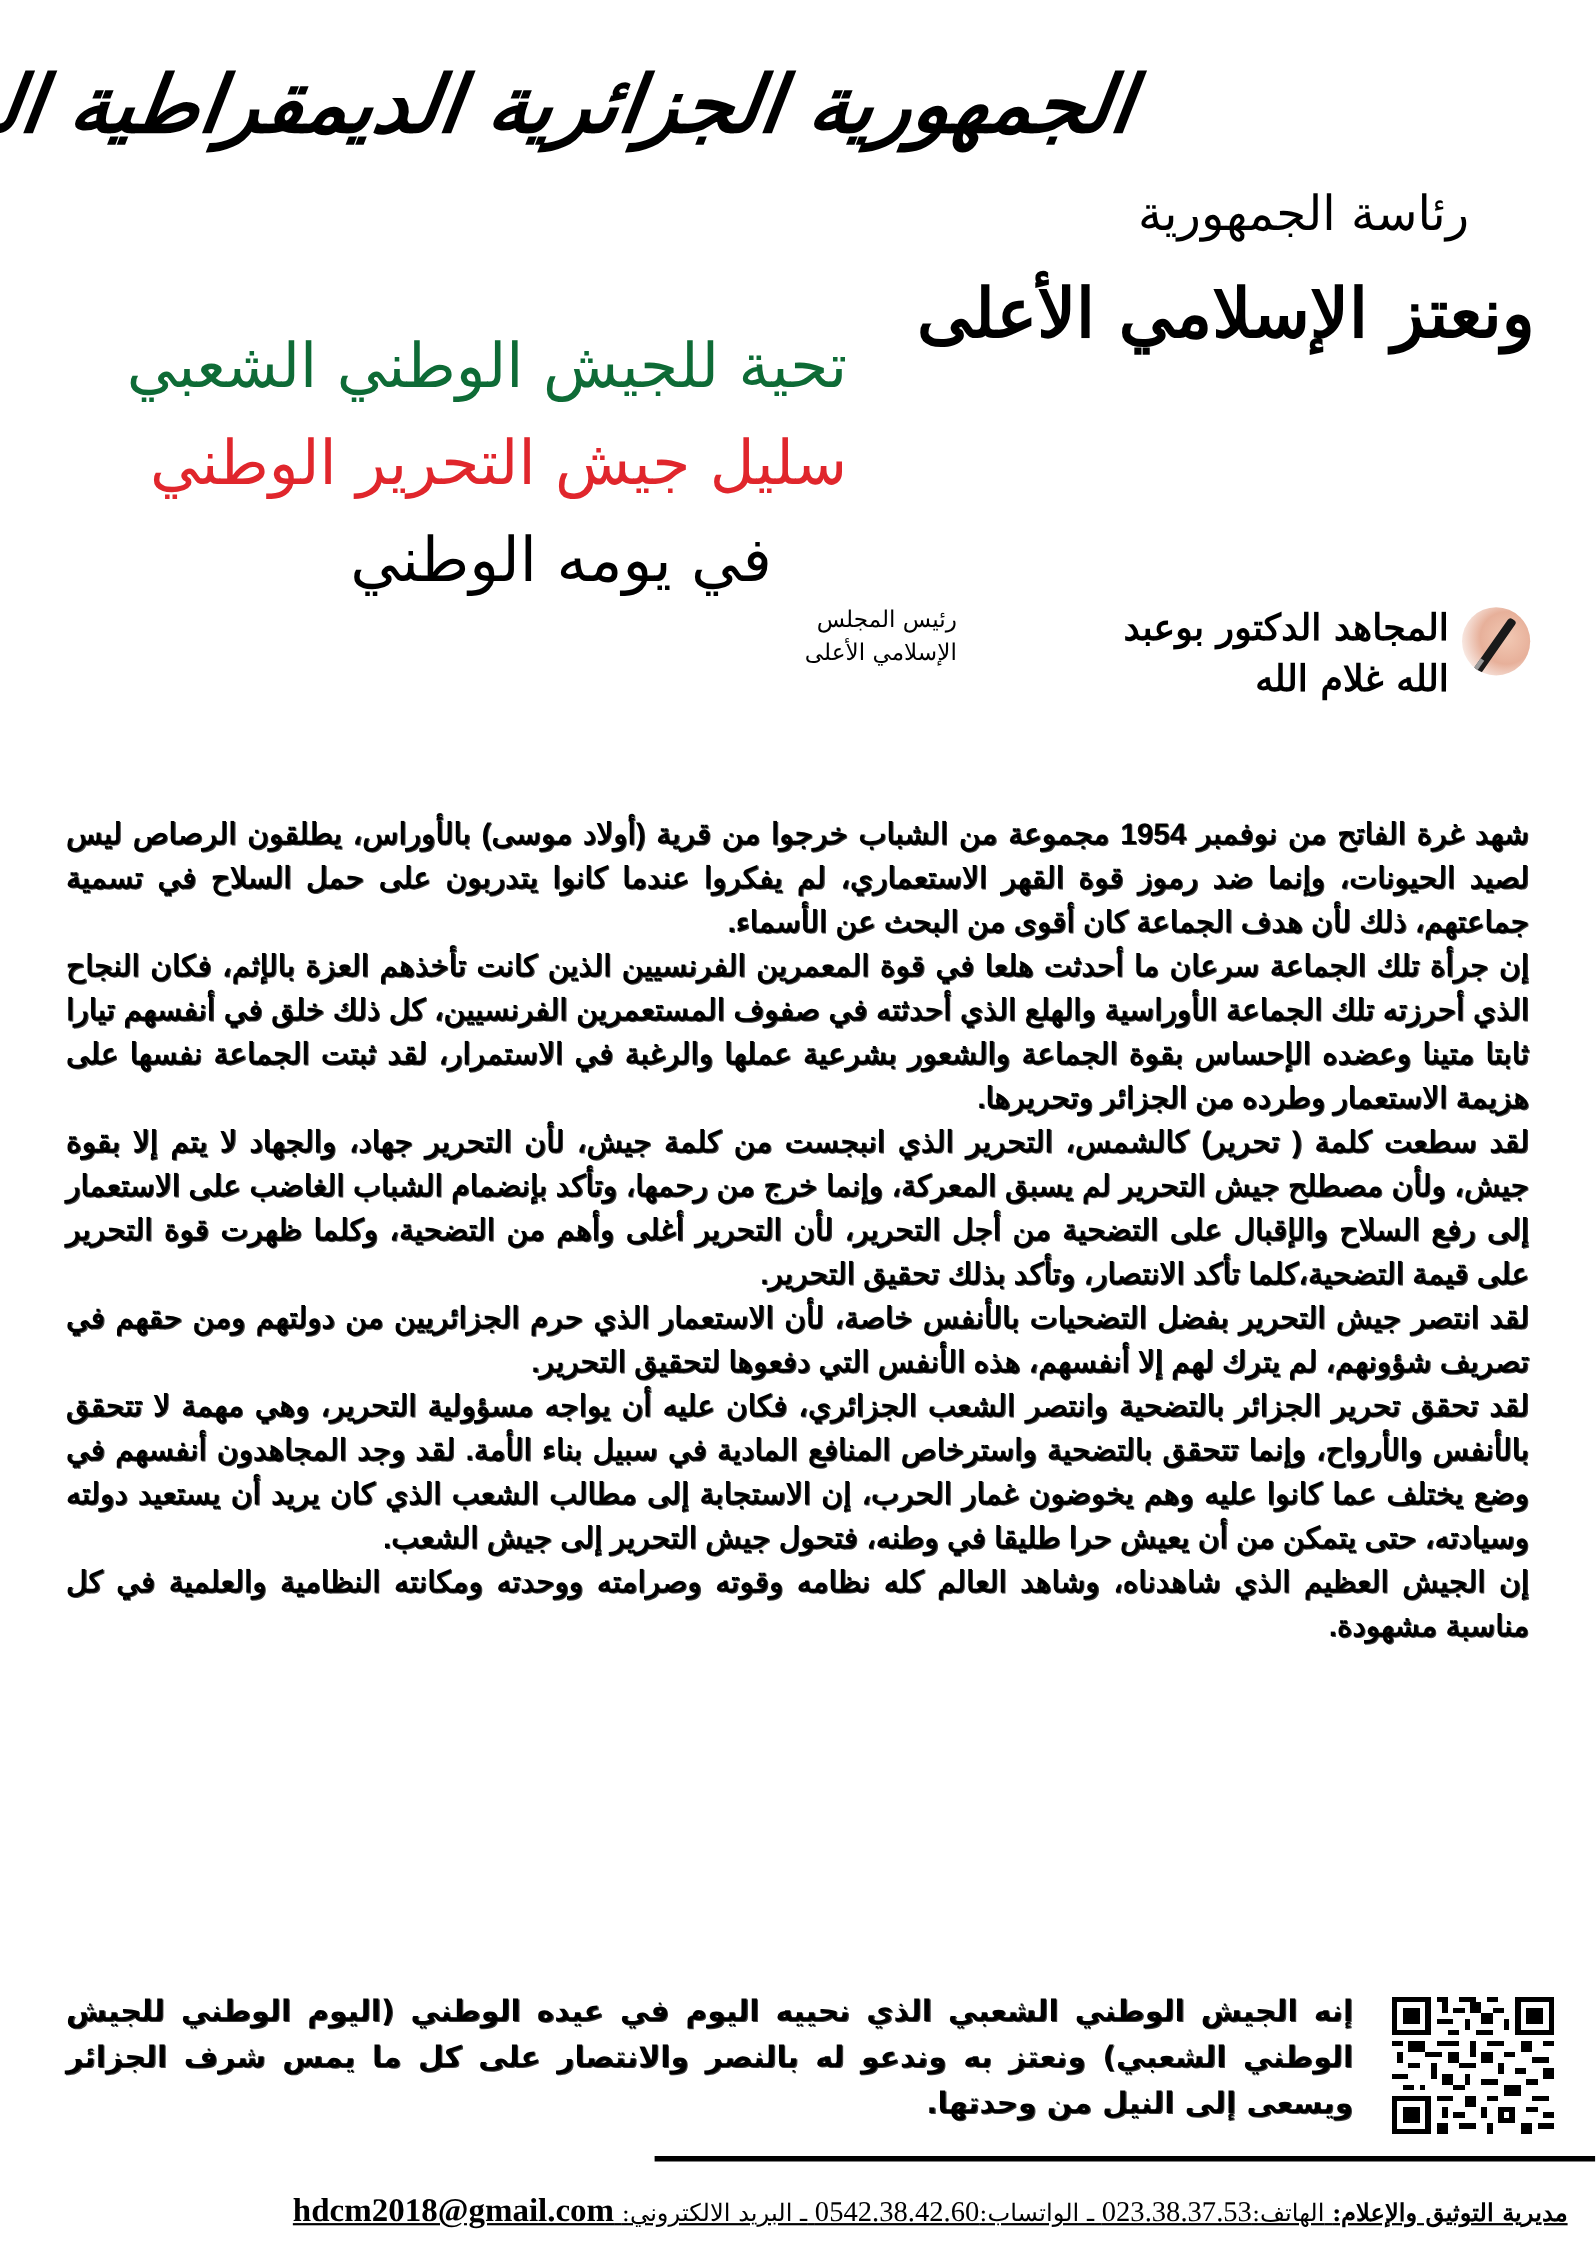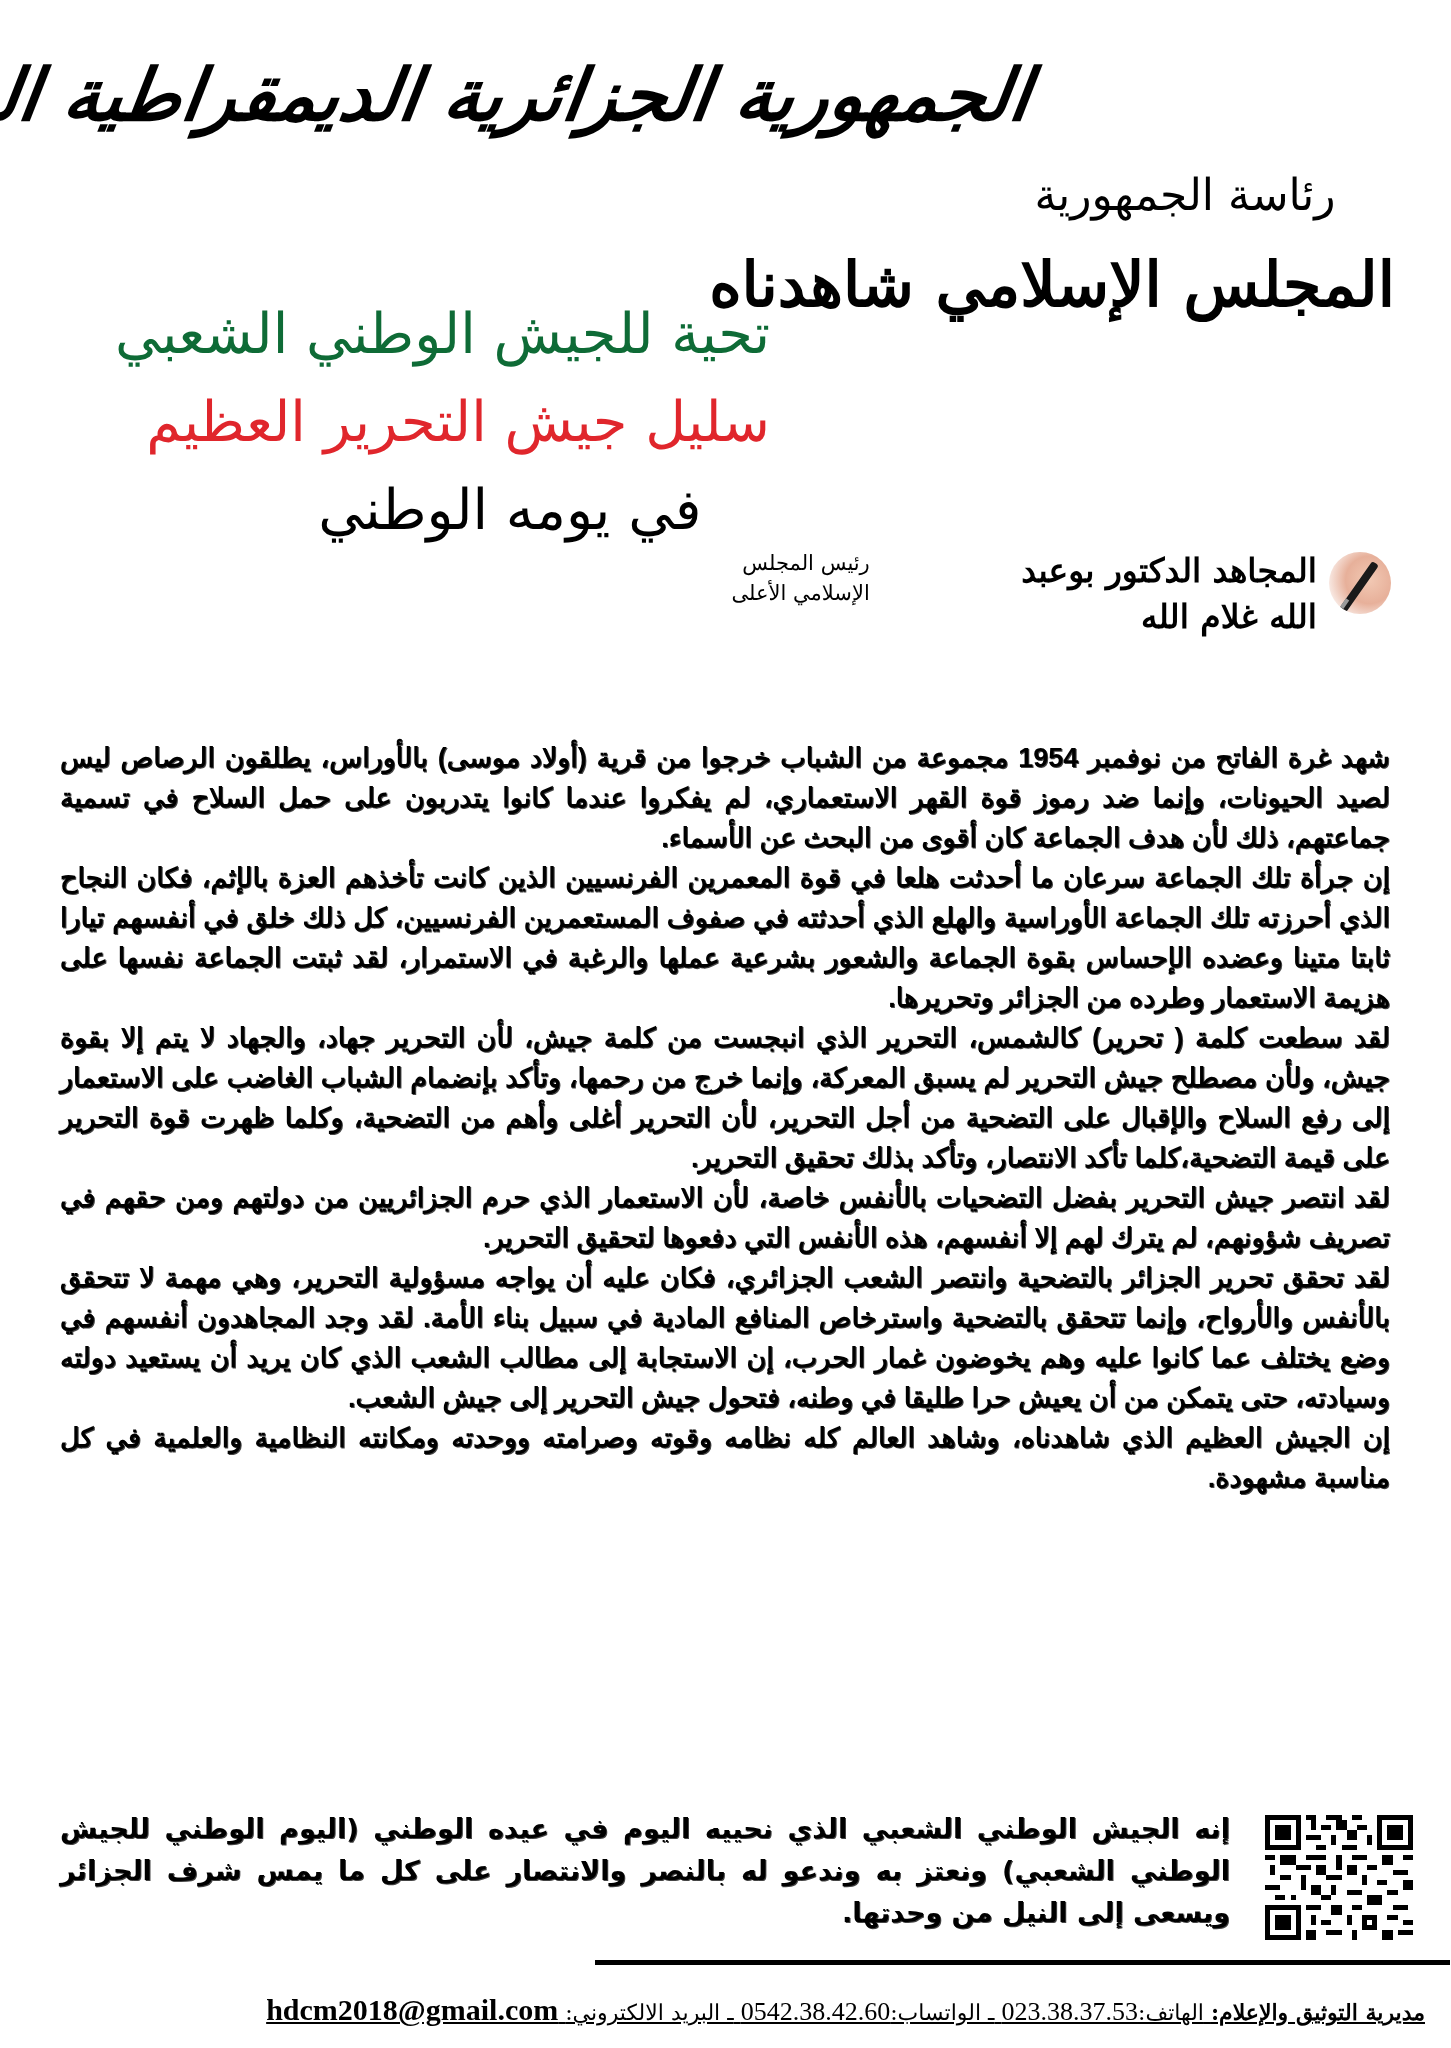--- a/index.html
+++ b/index.html
@@ -92,26 +92,26 @@
     #footer-email { font-family: "Liberation Serif", serif; font-size: 30px; font-weight: bold; }
     #footer-text .num { font-family: "Liberation Serif", serif; font-size: 26px; }
   </style>
 </head>
 <body>
 
 <div id="republic-title" class="calligraphy">الجمهورية الجزائرية الديمقراطية الشعبية</div>
 
 <div id="presidency-block">
   <div id="presidency-line" class="calligraphy">رئاسة الجمهورية</div>
-  <div id="council-line" class="calligraphy">المجلس الإسلامي شاهدناه</div>
+  <div id="council-line" class="calligraphy">ونعتز الإسلامي الأعلى</div>
 </div>
 
 <div id="tribute-block">
   <div id="tribute-line-1" class="tribute-line calligraphy" style="color: rgb(14, 107, 54);">تحية للجيش الوطني الشعبي</div>
-  <div id="tribute-line-2" class="tribute-line calligraphy" style="color: rgb(224, 38, 44);">سليل جيش التحرير العظيم</div>
+  <div id="tribute-line-2" class="tribute-line calligraphy" style="color: rgb(224, 38, 44);">سليل جيش التحرير الوطني</div>
   <div id="tribute-line-3" class="tribute-line calligraphy" style="color: rgb(0, 0, 0);">في يومه الوطني</div>
 </div>
 
 <div id="author-block">
   <div id="pen-icon"></div>
   <div id="author-text">
     <div id="author-name">المجاهد الدكتور بوعبد الله غلام الله</div>
     <div id="author-title">رئيس المجلس الإسلامي الأعلى</div>
   </div>
 </div>

